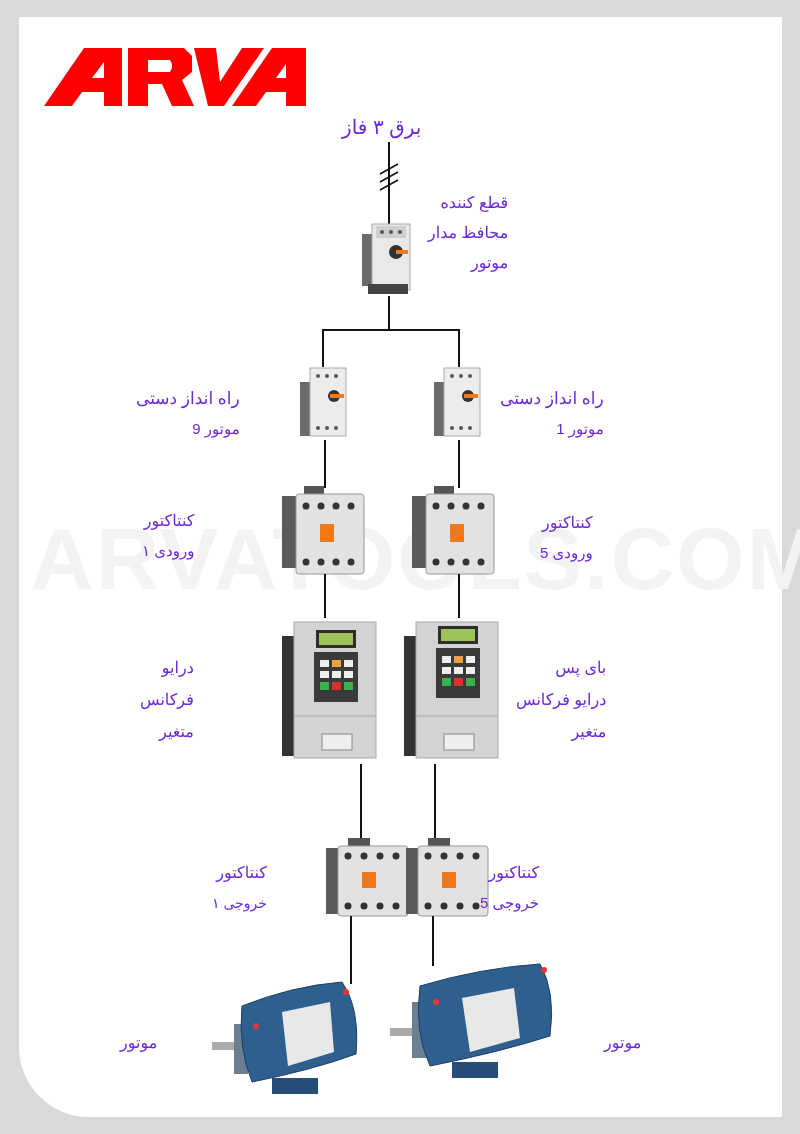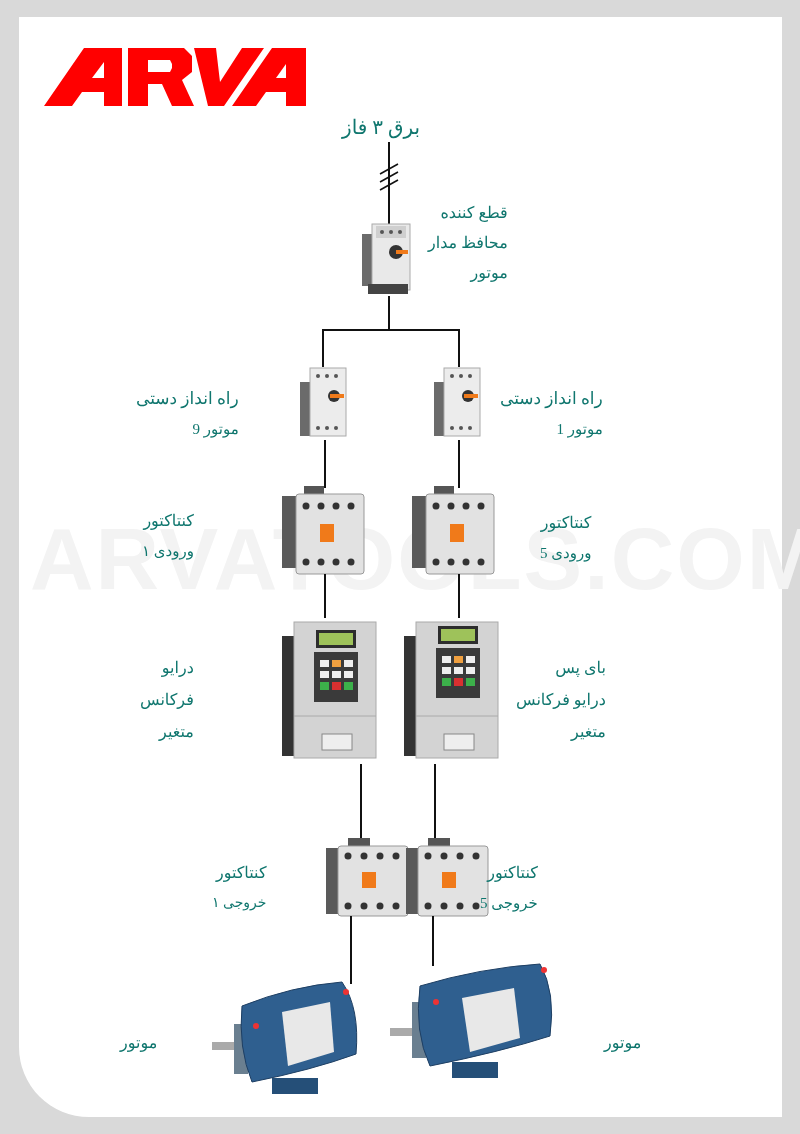--- a/index.html
+++ b/index.html
@@ -13,22 +13,22 @@
     background: #ffffff; border-bottom-left-radius: 70px;
   }
   .watermark {
     position: absolute; left: 30px; top: 508px; width: 740px; text-align: center;
     font-family: "Liberation Sans", sans-serif; font-weight: bold; font-size: 88px;
     color: #f3f3f3; letter-spacing: 2px; white-space: nowrap;
   }
   .logo { position: absolute; left: 44px; top: 48px; width: 262px; height: 60px; }
   .wire { position: absolute; background: #111; }
   .lbl {
-    position: absolute; direction: rtl; color: #0f766e; font-size: 16px; line-height: 30px;
-    font-family: Liberation Serif, serif; white-space: nowrap;
+    position: absolute; direction: rtl; color: #6d28d9; font-size: 16px; line-height: 30px;
+    font-family: Liberation Sans, sans-serif; white-space: nowrap;
   }
   .lbl div { display: block; }
   .dev { position: absolute; }
 </style>
 </head>
 <body>
 
 <div class="card"></div>
 <div class="watermark">ARVATOOLS.COM</div>
 
@@ -58,21 +58,21 @@
   <rect x="0" y="12" width="14" height="52" fill="#6b6b6b"></rect>
   <rect x="10" y="2" width="38" height="66" fill="#e9e9e9" stroke="#aaa"></rect>
   <rect x="14" y="4" width="30" height="12" fill="#cfcfcf"></rect>
   <circle cx="20" cy="10" r="2" fill="#555"></circle>
     <circle cx="29" cy="10" r="2" fill="#555"></circle>
     <circle cx="38" cy="10" r="2" fill="#555"></circle>
   <circle cx="34" cy="30" r="7" fill="#333"></circle>
     <rect x="34" y="28" width="12" height="4" fill="#f07a1a"></rect>
   <rect x="6" y="62" width="40" height="10" fill="#444"></rect>
 </svg>
-<div class="lbl" style="left:428px; top:198px;">
+<div class="lbl" style="left:428px; top:188px;">
   <div>قطع کننده</div>
     <div>محافظ مدار</div>
     <div>موتور</div>
 </div>
 
 <div class="wire" style="left:388px; top:296px; width:2px; height:34px;"></div>
 <div class="wire" style="left:322px; top:329px; width:138px; height:2px;"></div>
 <div class="wire" style="left:322px; top:329px; width:2px; height:38px;"></div>
 <div class="wire" style="left:458px; top:329px; width:2px; height:38px;"></div>
 

